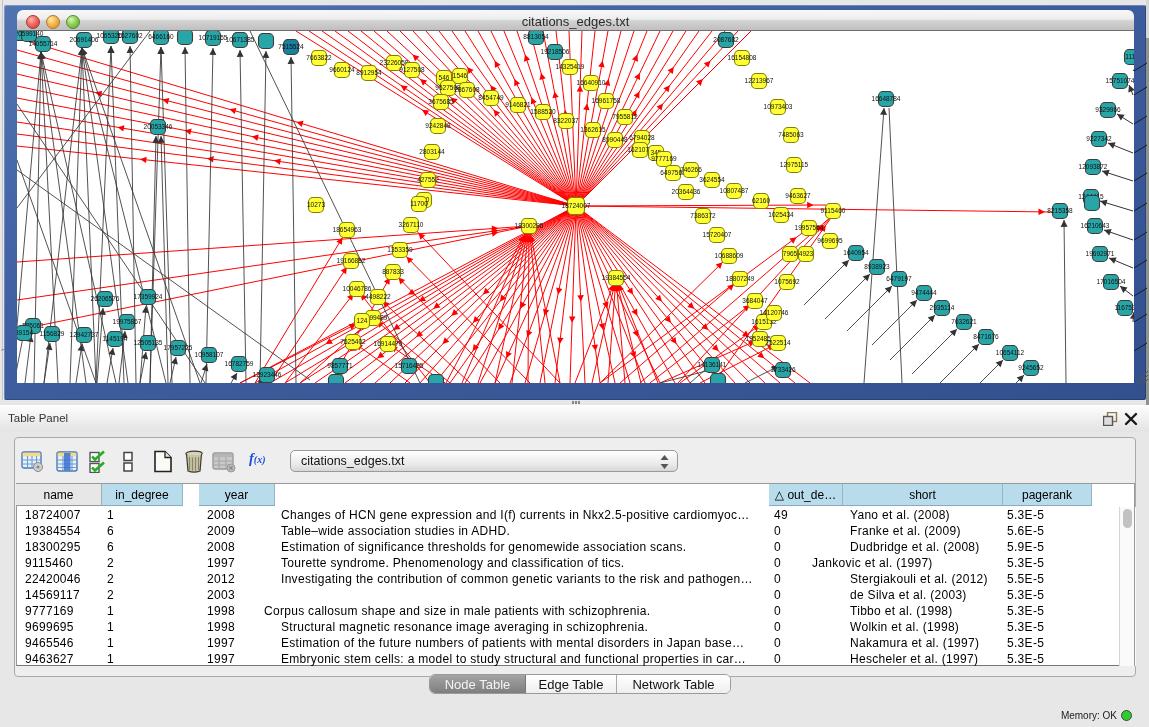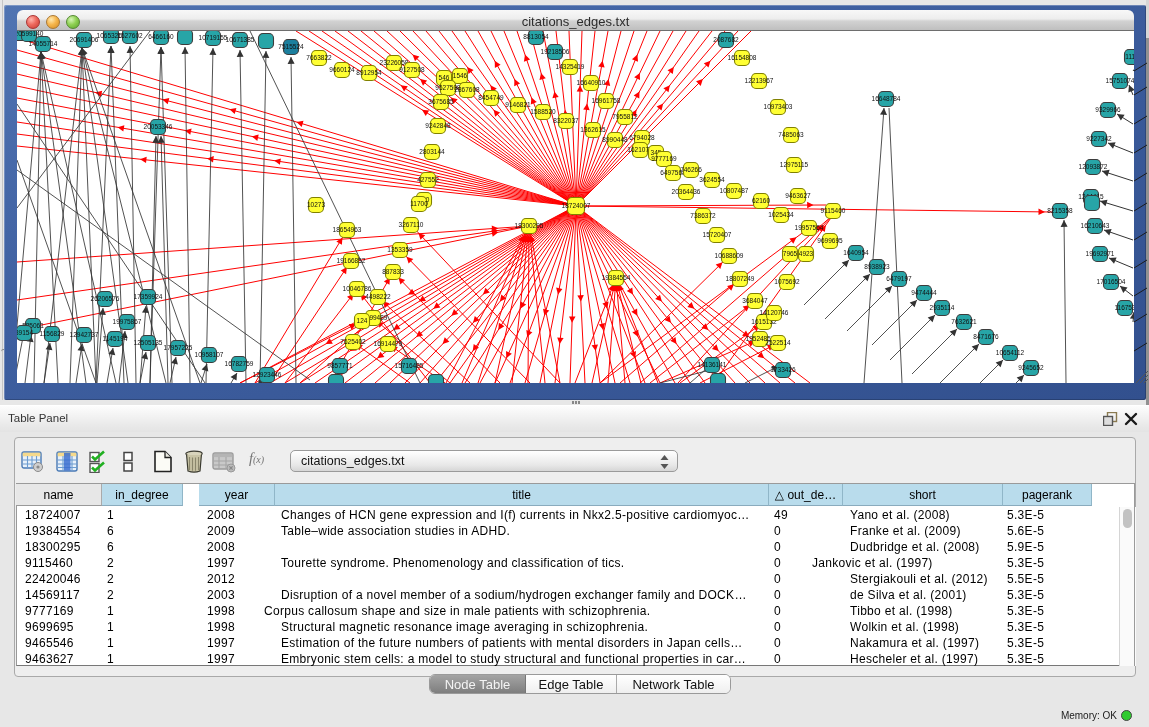--- a/index.html
+++ b/index.html
@@ -746,33 +746,32 @@
     <path d="M3.6 5 L5 21 Q11 23.4 17 21 L18.4 5" fill="#c9c4a6" stroke="#3a3a30" stroke-width="1.2"></path>
     <path d="M6.5 7 V20 M9.5 7.5 V20.8 M12.5 7.5 V20.8 M15.5 7 V20" stroke="#8a866c" stroke-width="1.2"></path>
   </svg>
 <svg class="icon" style="left:212px" width="24" height="23">
     <rect x="1" y="3" width="20" height="16" rx="2" fill="#c9c9c9" stroke="#9a9a9a" stroke-width="1.4"></rect>
     <rect x="1.7" y="3.7" width="18.6" height="3.4" fill="#b5b5b5"></rect>
     <path d="M2 11 H21 M2 15 H21 M7 7 V19 M14 7 V19" stroke="#a5a5a5" stroke-width="1.1"></path>
     <circle cx="19" cy="18" r="4" fill="#bbb" stroke="#999"></circle>
     <path d="M17.4 16.4 L20.6 19.6 M20.6 16.4 L17.4 19.6" stroke="#888" stroke-width="1.3"></path>
   </svg>
-<div class="abs" style="left:249px;top:450px;width:26px;height:22px;font-family:'Liberation Serif',serif;font-style:italic;font-weight:normal;font-size:14.5px;color:#737373">f<span style="font-size:10px">(x)</span></div>
+<div class="abs" style="left:249px;top:450px;width:26px;height:22px;font-family:'Liberation Serif',serif;font-style:italic;font-weight:bold;font-size:14.5px;color:#1d4ed8">f<span style="font-size:10px">(x)</span></div>
 <div id="combo">
     <div class="t">citations_edges.txt</div>
  <svg width="9" height="14" viewBox="0 0 9 14" style="position:absolute;right:8px;top:4px">
       <path d="M4.5 0 L8.5 5 H0.5 Z" fill="#555"></path>
       <path d="M4.5 14 L8.5 9 H0.5 Z" fill="#555"></path>
     </svg>
 </div>
 <div id="thead">
  <div class="hc" style="left:0;width:86px;background:#e7e7e7;border-right:1px solid #aaa;border-bottom:1px solid #999">name</div>
  <div class="hc" style="left:86px;width:81px">in_degree</div>
  <div class="hc" style="left:183px;width:76px">year</div>
- <div class="hc" style="left:259px;width:494px">title</div>
  <div class="hc" style="left:753px;width:74px">△&nbsp;out_de…</div>
  <div class="hc" style="left:827px;width:160px">short</div>
  <div class="hc" style="left:987px;width:89px">pagerank</div>
 </div>
 <div id="tbl"></div>
 <div class="row" style="top:507px">
 <span style="left:9px">18724007</span>
     <span style="left:91px">1</span>
     <span style="left:191px">2008</span>
     <span style="left:265px">Changes of HCN gene expression and I(f) currents in Nkx2.5-positive cardiomyoc…</span>
@@ -786,48 +785,49 @@
     <span style="left:191px">2009</span>
     <span style="left:265px">Table–wide association studies in ADHD.</span>
     <span style="left:758px">0</span>
     <span style="left:834px">Franke et al. (2009)</span>
     <span style="left:991px">5.6E-5</span>
   </div>
 <div class="row" style="top:539px">
 <span style="left:9px">18300295</span>
     <span style="left:91px">6</span>
     <span style="left:191px">2008</span>
+    <span style="left:265px">Estimation of significance thresholds for genomewide association scans.</span>
     <span style="left:758px">0</span>
     <span style="left:834px">Dudbridge et al. (2008)</span>
     <span style="left:991px">5.9E-5</span>
   </div>
 <div class="row" style="top:555px">
 <span style="left:9px">9115460</span>
     <span style="left:91px">2</span>
     <span style="left:191px">1997</span>
     <span style="left:265px">Tourette syndrome. Phenomenology and classification of tics.</span>
     <span style="left:758px">0</span>
     <span style="left:796px">Jankovic et al. (1997)</span>
     <span style="left:991px">5.3E-5</span>
   </div>
 <div class="row" style="top:571px">
 <span style="left:9px">22420046</span>
     <span style="left:91px">2</span>
     <span style="left:191px">2012</span>
+    <span style="left:265px">Investigating the contribution of common genetic variants to the risk and pathogen…</span>
     <span style="left:758px">0</span>
     <span style="left:834px">Stergiakouli et al. (2012)</span>
     <span style="left:991px">5.5E-5</span>
   </div>
 <div class="row" style="top:587px">
 <span style="left:9px">14569117</span>
     <span style="left:91px">2</span>
     <span style="left:191px">2003</span>
-    <span style="left:265px">Disruption of a novel member of a sodium/hydrogen exchanger family and DOCK…</span>
     <span style="left:758px">0</span>
-    <span style="left:834px">de Silva et al. (2001)</span>
+    <span style="left:834px">de Silva et al. (2003)</span>
     <span style="left:991px">5.3E-5</span>
   </div>
 <div class="row" style="top:603px">
 <span style="left:9px">9777169</span>
     <span style="left:91px">1</span>
     <span style="left:191px">1998</span>
     <span style="left:248px">Corpus callosum shape and size in male patients with schizophrenia.</span>
     <span style="left:758px">0</span>
     <span style="left:834px">Tibbo et al. (1998)</span>
     <span style="left:991px">5.3E-5</span>
@@ -838,21 +838,21 @@
     <span style="left:191px">1998</span>
     <span style="left:265px">Structural magnetic resonance image averaging in schizophrenia.</span>
     <span style="left:758px">0</span>
     <span style="left:834px">Wolkin et al. (1998)</span>
     <span style="left:991px">5.3E-5</span>
   </div>
 <div class="row" style="top:635px">
 <span style="left:9px">9465546</span>
     <span style="left:91px">1</span>
     <span style="left:191px">1997</span>
-    <span style="left:265px">Estimation of the future numbers of patients with mental disorders in Japan cells…</span>
+    <span style="left:265px">Estimation of the future numbers of patients with mental disorders in Japan base…</span>
     <span style="left:758px">0</span>
     <span style="left:834px">Nakamura et al. (1997)</span>
     <span style="left:991px">5.3E-5</span>
   </div>
 <div class="row" style="top:651px">
 <span style="left:9px">9463627</span>
     <span style="left:91px">1</span>
     <span style="left:191px">1997</span>
     <span style="left:265px">Embryonic stem cells: a model to study structural and functional properties in car…</span>
     <span style="left:758px">0</span>

